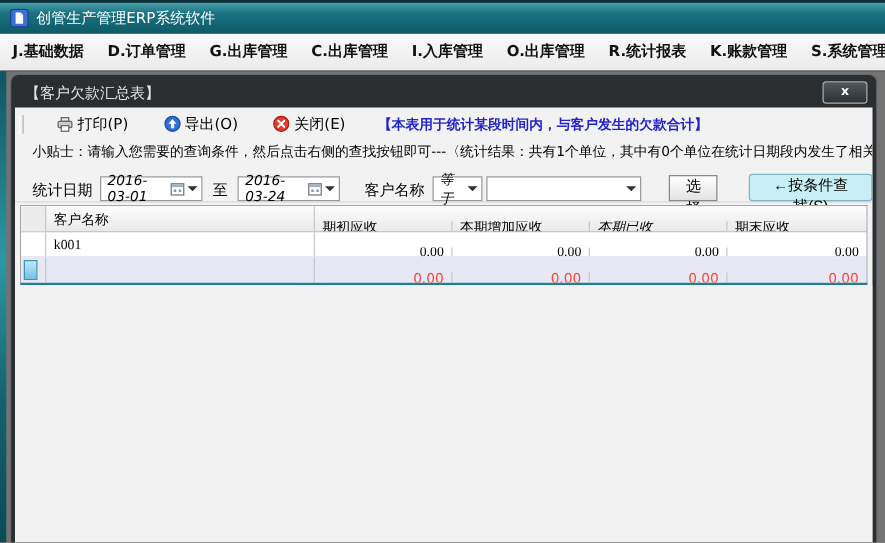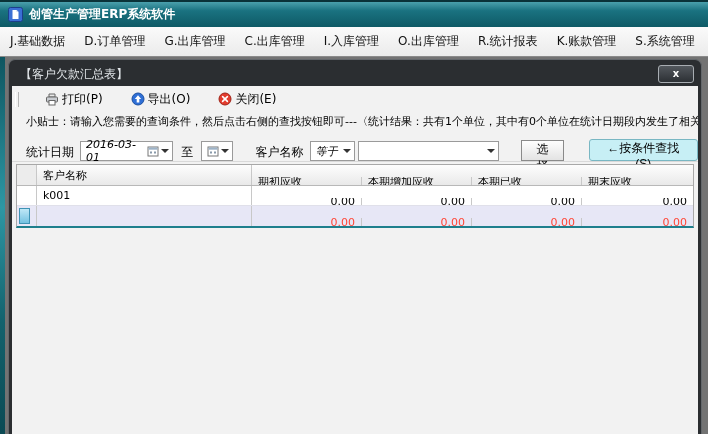--- a/index.html
+++ b/index.html
@@ -7,31 +7,31 @@
   body { font-family:"DejaVu Sans","Liberation Sans",sans-serif; background:#101214; font-size:12px; color:#000; }
 
   .screen { width:708px; height:434px; display:flex; flex-direction:column; }
 
   
   .titlebar {
     height:27px; flex:0 0 27px;
     background:linear-gradient(#4aa0ac 0%, #1a7280 35%, #0e5a66 100%);
     border-top:2px solid #0a3238;
     display:flex; align-items:center; gap:6px; padding:0 8px;
-    color:#fff; font-weight:700; font-size:12px;
+    color:#fff; font-weight:400; font-size:12px;
   }
   .app-icon { display:flex; align-items:center; }
 
   
   .menubar {
     height:30px; flex:0 0 30px;
     background:linear-gradient(#fafafa,#ebebeb);
     border-bottom:1px solid #8a8a8a;
     display:flex; align-items:center; gap:19px; padding:0 10px;
-    font-size:12px; font-weight:400; color:#111; white-space:nowrap; overflow:hidden;
+    font-size:12px; font-weight:700; color:#111; white-space:nowrap; overflow:hidden;
   }
   .menu-item { cursor:default; }
 
   
   .mdi { flex:1; background:#737373; position:relative; padding:2px 0 0 8px; }
   .mdi-left-edge {
     position:absolute; left:0; top:0; bottom:0; width:5px;
     background:linear-gradient(180deg,#0e5560 0%, #2d97a4 40%, #13626d 70%, #0b4a54 100%);
   }
 
@@ -86,21 +86,21 @@
     background:#c7eff5; border:1px solid #79b7c3; border-radius:3px; cursor:default;
   }
 
   
   .grid {
     margin:2px 4px 0 4px; background:#fff;
     border:1px solid #a8a8a8; border-bottom:2px solid #1e7f8d; font-size:11px;
   }
   .g-row { display:flex; }
   .g-head { height:21px; background:linear-gradient(#fdfdfd,#e9e9e9); border-bottom:1px solid #b8b8b8; }
-  .g-r1 { height:20px; background:#fff; border-bottom:1px solid #e0e0ea; }
+  .g-r1 { height:20px; background:#fff; border-bottom:1px solid #e0e0ea;font-family:Liberation Serif, serif; }
   .g-r2 { height:20px; background:#e7e7f6; color:#ff4636; }
   .cell { display:flex; align-items:center; border-right:1px solid #c8c8c8; overflow:hidden; }
   .c-sel { width:20px; flex:0 0 20px; }
   .g-head .c-sel { background:#ececec; }
   .c-name { width:215px; flex:0 0 215px; padding-left:6px; }
   .c-num { width:110px; flex:0 0 110px; justify-content:flex-end; padding-right:6px;margin-top:12px; }
   .c-last { flex:1; border-right:none; }
   .sel-mark {
     width:11px; height:16px; margin-left:2px;
     background:linear-gradient(#bfe8f7,#74c2e1); border:1px solid #3f93b5;
@@ -164,39 +164,41 @@
               </svg>
             <span>导出(O)</span>
           </div>
           <div class="tool-btn">
             <svg width="14" height="14" viewBox="0 0 14 14">
                 <circle cx="7" cy="7" r="6" fill="#e23c2e" stroke="#a02318"></circle>
                 <path d="M4.6 4.6l4.8 4.8M9.4 4.6L4.6 9.4" stroke="#fff" stroke-width="1.6" stroke-linecap="round"></path>
               </svg>
             <span>关闭(E)</span>
           </div>
+          <span class="tool-note">【本表用于统计某段时间内，与客户发生的欠款合计】</span>
         </div>
 
         <div class="hint">小贴士：请输入您需要的查询条件，然后点击右侧的查找按钮即可---〈统计结果：共有1个单位，其中有0个单位在统计日期段内发生了相关业务。〉</div>
 
         <div class="filter-row">
           <span class="flabel">统计日期</span>
           <div class="date-box">
             <span>2016-03-01</span>
             <span class="cal-btn">
               <svg width="12" height="12" viewBox="0 0 12 12">
                   <rect x="1" y="2" width="10" height="9" fill="#fff" stroke="#777"></rect>
                   <rect x="1.5" y="2.5" width="9" height="2.2" fill="#9db3c8"></rect>
                   <path d="M3 6.5h2v2H3zM7 6.5h2v2H7z" fill="#8899aa"></path>
                 </svg>
               <span class="tri"></span>
             </span>
           </div>
           <span class="to-label">至</span>
           <div class="date-box">
+            <span>2016-03-24</span>
             <span class="cal-btn">
               <svg width="12" height="12" viewBox="0 0 12 12">
                   <rect x="1" y="2" width="10" height="9" fill="#fff" stroke="#777"></rect>
                   <rect x="1.5" y="2.5" width="9" height="2.2" fill="#9db3c8"></rect>
                   <path d="M3 6.5h2v2H3zM7 6.5h2v2H7z" fill="#8899aa"></path>
                 </svg>
               <span class="tri"></span>
             </span>
           </div>
           <span class="gap24"></span>
@@ -212,21 +214,21 @@
           <button class="select-btn">选择</button>
           <button class="search-btn">←按条件查找(S)</button>
         </div>
 
         <div class="grid">
           <div class="g-row g-head">
             <div class="cell c-sel"></div>
             <div class="cell c-name">客户名称</div>
             <div class="cell c-num" style="justify-content:flex-start; padding-left:6px;">期初应收</div>
             <div class="cell c-num" style="justify-content:flex-start; padding-left:6px;">本期增加应收</div>
-            <div class="cell c-num" style="justify-content:flex-start; padding-left:6px;">本期已收</div>
+            <div class="cell c-num" style="justify-content:flex-start; padding-left:6px;font-style:italic;">本期已收</div>
             <div class="cell c-num c-last" style="justify-content:flex-start; padding-left:6px;">期末应收</div>
           </div>
 
           <div class="g-row g-r1">
             <div class="cell c-sel"></div>
             <div class="cell c-name">k001</div>
             <div class="cell c-num">0.00</div>
             <div class="cell c-num">0.00</div>
             <div class="cell c-num">0.00</div>
             <div class="cell c-num c-last">0.00</div>

